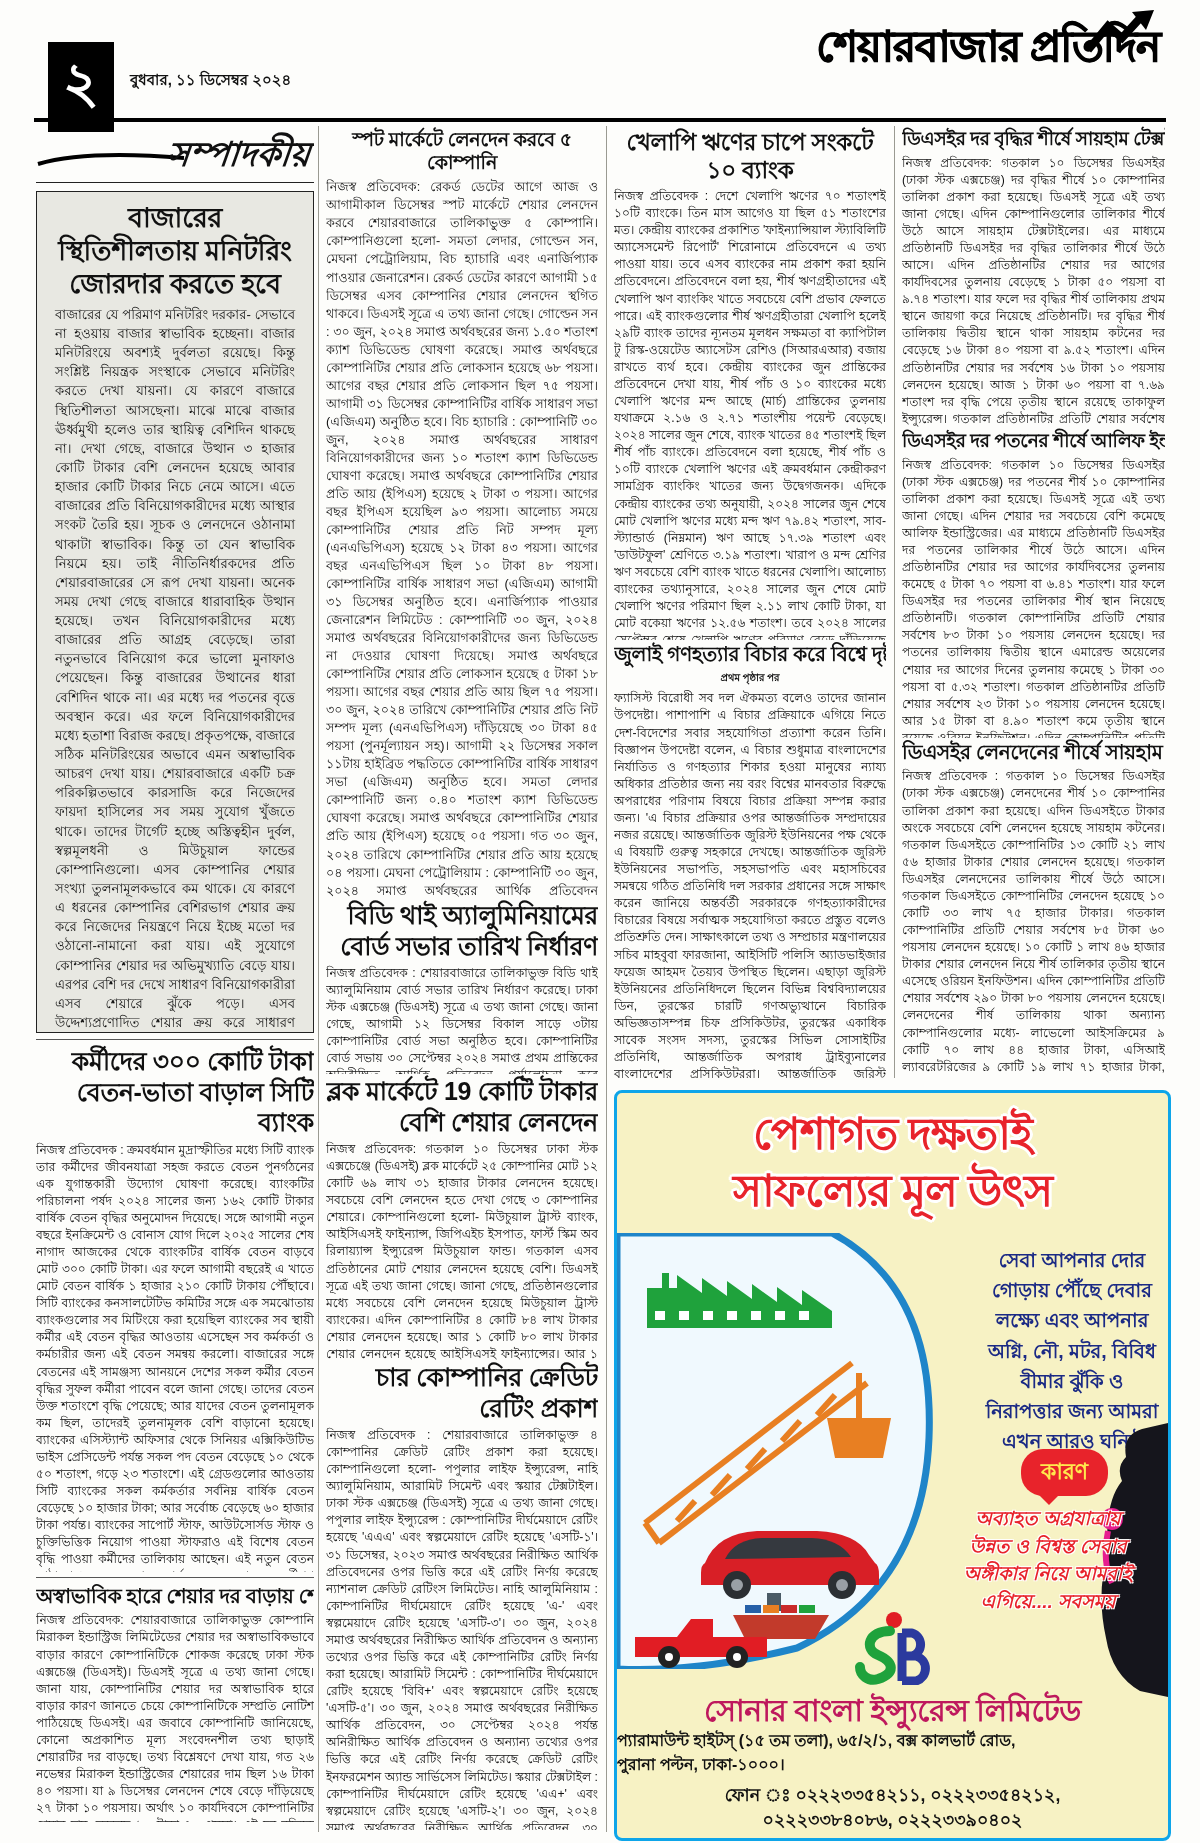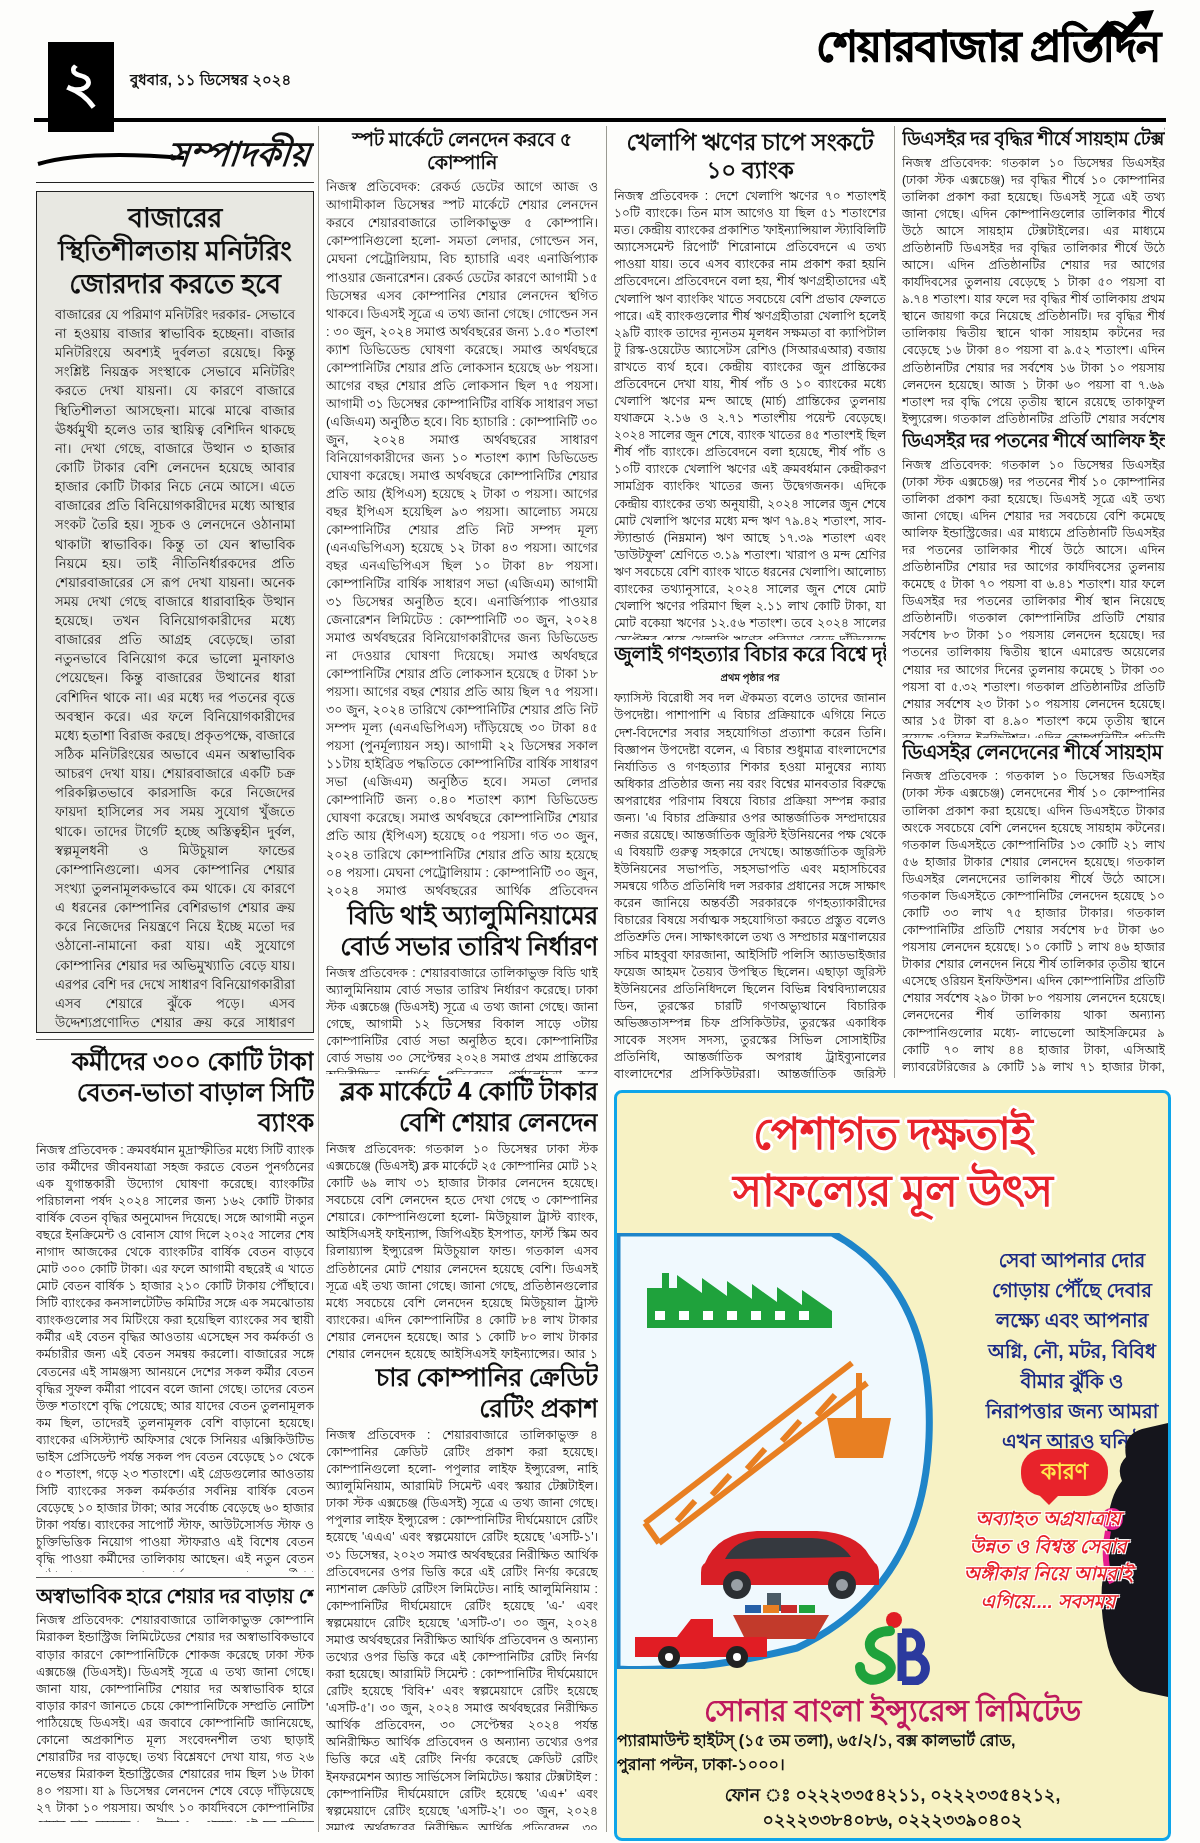--- a/index.html
+++ b/index.html
@@ -114,21 +114,21 @@
   <div class="col col2">
     <article style="height:772px">
       <h2 class="h30">স্পট মার্কেটে লেনদেন করবে ৫ কোম্পানি</h2>
       <div class="body-text">নিজস্ব প্রতিবেদক: রেকর্ড ডেটের আগে আজ ও আগামীকাল ডিসেম্বর স্পট মার্কেটে শেয়ার লেনদেন করবে শেয়ারবাজারে তালিকাভুক্ত ৫ কোম্পানি। কোম্পানিগুলো হলো- সমতা লেদার, গোল্ডেন সন, মেঘনা পেট্রোলিয়াম, বিচ হ্যাচারি এবং এনার্জিপ্যাক পাওয়ার জেনারেশন। রেকর্ড ডেটের কারণে আগামী ১৫ ডিসেম্বর এসব কোম্পানির শেয়ার লেনদেন স্থগিত থাকবে। ডিএসই সূত্রে এ তথ্য জানা গেছে। গোল্ডেন সন : ৩০ জুন, ২০২৪ সমাপ্ত অর্থবছরের জন্য ১.৫০ শতাংশ ক্যাশ ডিভিডেন্ড ঘোষণা করেছে। সমাপ্ত অর্থবছরে কোম্পানিটির শেয়ার প্রতি লোকসান হয়েছে ৬৮ পয়সা। আগের বছর শেয়ার প্রতি লোকসান ছিল ৭৫ পয়সা। আগামী ৩১ ডিসেম্বর কোম্পানিটির বার্ষিক সাধারণ সভা (এজিএম) অনুষ্ঠিত হবে। বিচ হ্যাচারি : কোম্পানিটি ৩০ জুন, ২০২৪ সমাপ্ত অর্থবছরের সাধারণ বিনিয়োগকারীদের জন্য ১০ শতাংশ ক্যাশ ডিভিডেন্ড ঘোষণা করেছে। সমাপ্ত অর্থবছরে কোম্পানিটির শেয়ার প্রতি আয় (ইপিএস) হয়েছে ২ টাকা ৩ পয়সা। আগের বছর ইপিএস হয়েছিল ৯৩ পয়সা। আলোচ্য সময়ে কোম্পানিটির শেয়ার প্রতি নিট সম্পদ মূল্য (এনএভিপিএস) হয়েছে ১২ টাকা ৪৩ পয়সা। আগের বছর এনএভিপিএস ছিল ১০ টাকা ৪৮ পয়সা। কোম্পানিটির বার্ষিক সাধারণ সভা (এজিএম) আগামী ৩১ ডিসেম্বর অনুষ্ঠিত হবে। এনার্জিপ্যাক পাওয়ার জেনারেশন লিমিটেড : কোম্পানিটি ৩০ জুন, ২০২৪ সমাপ্ত অর্থবছরের বিনিয়োগকারীদের জন্য ডিভিডেন্ড না দেওয়ার ঘোষণা দিয়েছে। সমাপ্ত অর্থবছরে কোম্পানিটির শেয়ার প্রতি লোকসান হয়েছে ৫ টাকা ১৮ পয়সা। আগের বছর শেয়ার প্রতি আয় ছিল ৭৫ পয়সা। ৩০ জুন, ২০২৪ তারিখে কোম্পানিটির শেয়ার প্রতি নিট সম্পদ মূল্য (এনএভিপিএস) দাঁড়িয়েছে ৩০ টাকা ৪৫ পয়সা (পুনর্মূল্যায়ন সহ)। আগামী ২২ ডিসেম্বর সকাল ১১টায় হাইব্রিড পদ্ধতিতে কোম্পানিটির বার্ষিক সাধারণ সভা (এজিএম) অনুষ্ঠিত হবে। সমতা লেদার কোম্পানিটি জন্য ০.৪০ শতাংশ ক্যাশ ডিভিডেন্ড ঘোষণা করেছে। সমাপ্ত অর্থবছরে কোম্পানিটির শেয়ার প্রতি আয় (ইপিএস) হয়েছে ০৫ পয়সা। গত ৩০ জুন, ২০২৪ তারিখে কোম্পানিটির শেয়ার প্রতি আয় হয়েছে ০৪ পয়সা। মেঘনা পেট্রোলিয়াম : কোম্পানিটি ৩০ জুন, ২০২৪ সমাপ্ত অর্থবছরের আর্থিক প্রতিবেদন পর্যালোচনা করে সংশ্লিষ্ট বিনিয়োগকারীদের জন্য ১৭০ শতাংশ ক্যাশ ডিভিডেন্ড ঘোষণা করেছে। ঘোষিত ডিভিডেন্ড অনুমোদনের জন্য আগামীতে কোম্পানিটির বার্ষিক সাধারণ সভা (এজিএম) অনুষ্ঠিত হবে। সমাপ্ত অর্থবছরে কোম্পানিটির শেয়ার প্রতি আয় (ইপিএস) ছিল ১৪ টাকা ৩৭ পয়সা। আলোচ্য সময়ে কোম্পানিটির শেয়ার প্রতি নিট সম্পদ মূল্য (এনএভিপিএস) হয়েছে ২৩৪ টাকা ১২ পয়সা।</div>
     </article>
     <article style="height:176px">
       <h2 class="h26">বিডি থাই অ্যালুমিনিয়ামের বোর্ড সভার তারিখ নির্ধারণ</h2>
       <div class="body-sm">নিজস্ব প্রতিবেদক : শেয়ারবাজারে তালিকাভুক্ত বিডি থাই অ্যালুমিনিয়াম বোর্ড সভার তারিখ নির্ধারণ করেছে। ঢাকা স্টক এক্সচেঞ্জ (ডিএসই) সূত্রে এ তথ্য জানা গেছে। জানা গেছে, আগামী ১২ ডিসেম্বর বিকাল সাড়ে ৩টায় কোম্পানিটির বোর্ড সভা অনুষ্ঠিত হবে। কোম্পানিটির বোর্ড সভায় ৩০ সেপ্টেম্বর ২০২৪ সমাপ্ত প্রথম প্রান্তিকের অনিরীক্ষিত আর্থিক প্রতিবেদন পর্যালোচনা করে বিনিয়োগকারীদের জন্য ইপিএস ঘোষণা করা হবে।</div>
     </article>
     <article style="height:286px">
-      <h2 class="h26">ব্লক মার্কেটে 4 কোটি টাকার বেশি শেয়ার লেনদেন</h2>
+      <h2 class="h26">ব্লক মার্কেটে 19 কোটি টাকার বেশি শেয়ার লেনদেন</h2>
       <div class="body-sm">নিজস্ব প্রতিবেদক: গতকাল ১০ ডিসেম্বর ঢাকা স্টক এক্সচেঞ্জে (ডিএসই) ব্লক মার্কেটে ২৫ কোম্পানির মোট ১২ কোটি ৬৯ লাখ ৩১ হাজার টাকার লেনদেন হয়েছে। সবচেয়ে বেশি লেনদেন হতে দেখা গেছে ৩ কোম্পানির শেয়ারে। কোম্পানিগুলো হলো- মিউচুয়াল ট্রাস্ট ব্যাংক, আইসিএসই ফাইন্যান্স, জিপিএইচ ইসপাত, ফার্স্ট স্কিম অব রিলায়্যান্স ইন্স্যুরেন্স মিউচুয়াল ফান্ড। গতকাল এসব প্রতিষ্ঠানের মোট শেয়ার লেনদেন হয়েছে বেশি। ডিএসই সূত্রে এই তথ্য জানা গেছে। জানা গেছে, প্রতিষ্ঠানগুলোর মধ্যে সবচেয়ে বেশি লেনদেন হয়েছে মিউচুয়াল ট্রাস্ট ব্যাংকের। এদিন কোম্পানিটির ৪ কোটি ৮৪ লাখ টাকার শেয়ার লেনদেন হয়েছে। আর ১ কোটি ৮০ লাখ টাকার শেয়ার লেনদেন হয়েছে আইসিএসই ফাইন্যান্সের। আর ১ কোটি ৪৩ লাখ ৫০ হাজার টাকার শেয়ার লেনদেন করে তৃতীয় অবস্থানে রয়েছে জিপিএইচ ইসপাত। অন্য প্রতিষ্ঠানগুলোর মধ্যে- সেন্ট্রাল ইন্স্যুরেন্সের ৬৭ লাখ ৩০ হাজার টাকা এবং রিলায়্যান্স ওয়ান দ্য ফার্স্ট স্কিম অব রিলায়্যান্স ইন্স্যুরেন্স মিউচুয়াল ফান্ডের ৬৪ লাখ ২২ হাজার টাকার শেয়ার লেনদেন হয়েছে।</div>
     </article>
     <article style="height:470px">
       <h2 class="h26">চার কোম্পানির ক্রেডিট রেটিং প্রকাশ</h2>
       <div class="body-sm">নিজস্ব প্রতিবেদক : শেয়ারবাজারে তালিকাভুক্ত ৪ কোম্পানির ক্রেডিট রেটিং প্রকাশ করা হয়েছে। কোম্পানিগুলো হলো- পপুলার লাইফ ইন্স্যুরেন্স, নাহি অ্যালুমিনিয়াম, আরামিট সিমেন্ট এবং স্কয়ার টেক্সটাইল। ঢাকা স্টক এক্সচেঞ্জ (ডিএসই) সূত্রে এ তথ্য জানা গেছে। পপুলার লাইফ ইন্স্যুরেন্স : কোম্পানিটির দীর্ঘমেয়াদে রেটিং হয়েছে 'এএএ' এবং স্বল্পমেয়াদে রেটিং হয়েছে 'এসটি-১'। ৩১ ডিসেম্বর, ২০২৩ সমাপ্ত অর্থবছরের নিরীক্ষিত আর্থিক প্রতিবেদনের ওপর ভিত্তি করে এই রেটিং নির্ণয় করেছে ন্যাশনাল ক্রেডিট রেটিংস লিমিটেড। নাহি আলুমিনিয়াম : কোম্পানিটির দীর্ঘমেয়াদে রেটিং হয়েছে 'এ-' এবং স্বল্পমেয়াদে রেটিং হয়েছে 'এসটি-৩'। ৩০ জুন, ২০২৪ সমাপ্ত অর্থবছরের নিরীক্ষিত আর্থিক প্রতিবেদন ও অন্যান্য তথ্যের ওপর ভিত্তি করে এই কোম্পানিটির রেটিং নির্ণয় করা হয়েছে। আরামিট সিমেন্ট : কোম্পানিটির দীর্ঘমেয়াদে রেটিং হয়েছে 'বিবি+' এবং স্বল্পমেয়াদে রেটিং হয়েছে 'এসটি-৫'। ৩০ জুন, ২০২৪ সমাপ্ত অর্থবছরের নিরীক্ষিত আর্থিক প্রতিবেদন, ৩০ সেপ্টেম্বর ২০২৪ পর্যন্ত অনিরীক্ষিত আর্থিক প্রতিবেদন ও অন্যান্য তথ্যের ওপর ভিত্তি করে এই রেটিং নির্ণয় করেছে ক্রেডিট রেটিং ইনফরমেশন অ্যান্ড সার্ভিসেস লিমিটেড। স্কয়ার টেক্সটাইল : কোম্পানিটির দীর্ঘমেয়াদে রেটিং হয়েছে 'এএ+' এবং স্বল্পমেয়াদে রেটিং হয়েছে 'এসটি-২'। ৩০ জুন, ২০২৪ সমাপ্ত অর্থবছরের নিরীক্ষিত আর্থিক প্রতিবেদন, ৩০ সেপ্টেম্বর ২০২৪ পর্যন্ত অনিরীক্ষিত আর্থিক প্রতিবেদনের ওপর ভিত্তি করে এই রেটিং নির্ণয় করেছে ক্রেডিট রেটিং ইনফরমেশন অ্যান্ড সার্ভিসেস লিমিটেড।</div>
     </article>
   </div>
 
   <div class="col col3">
     <article style="height:514px">

